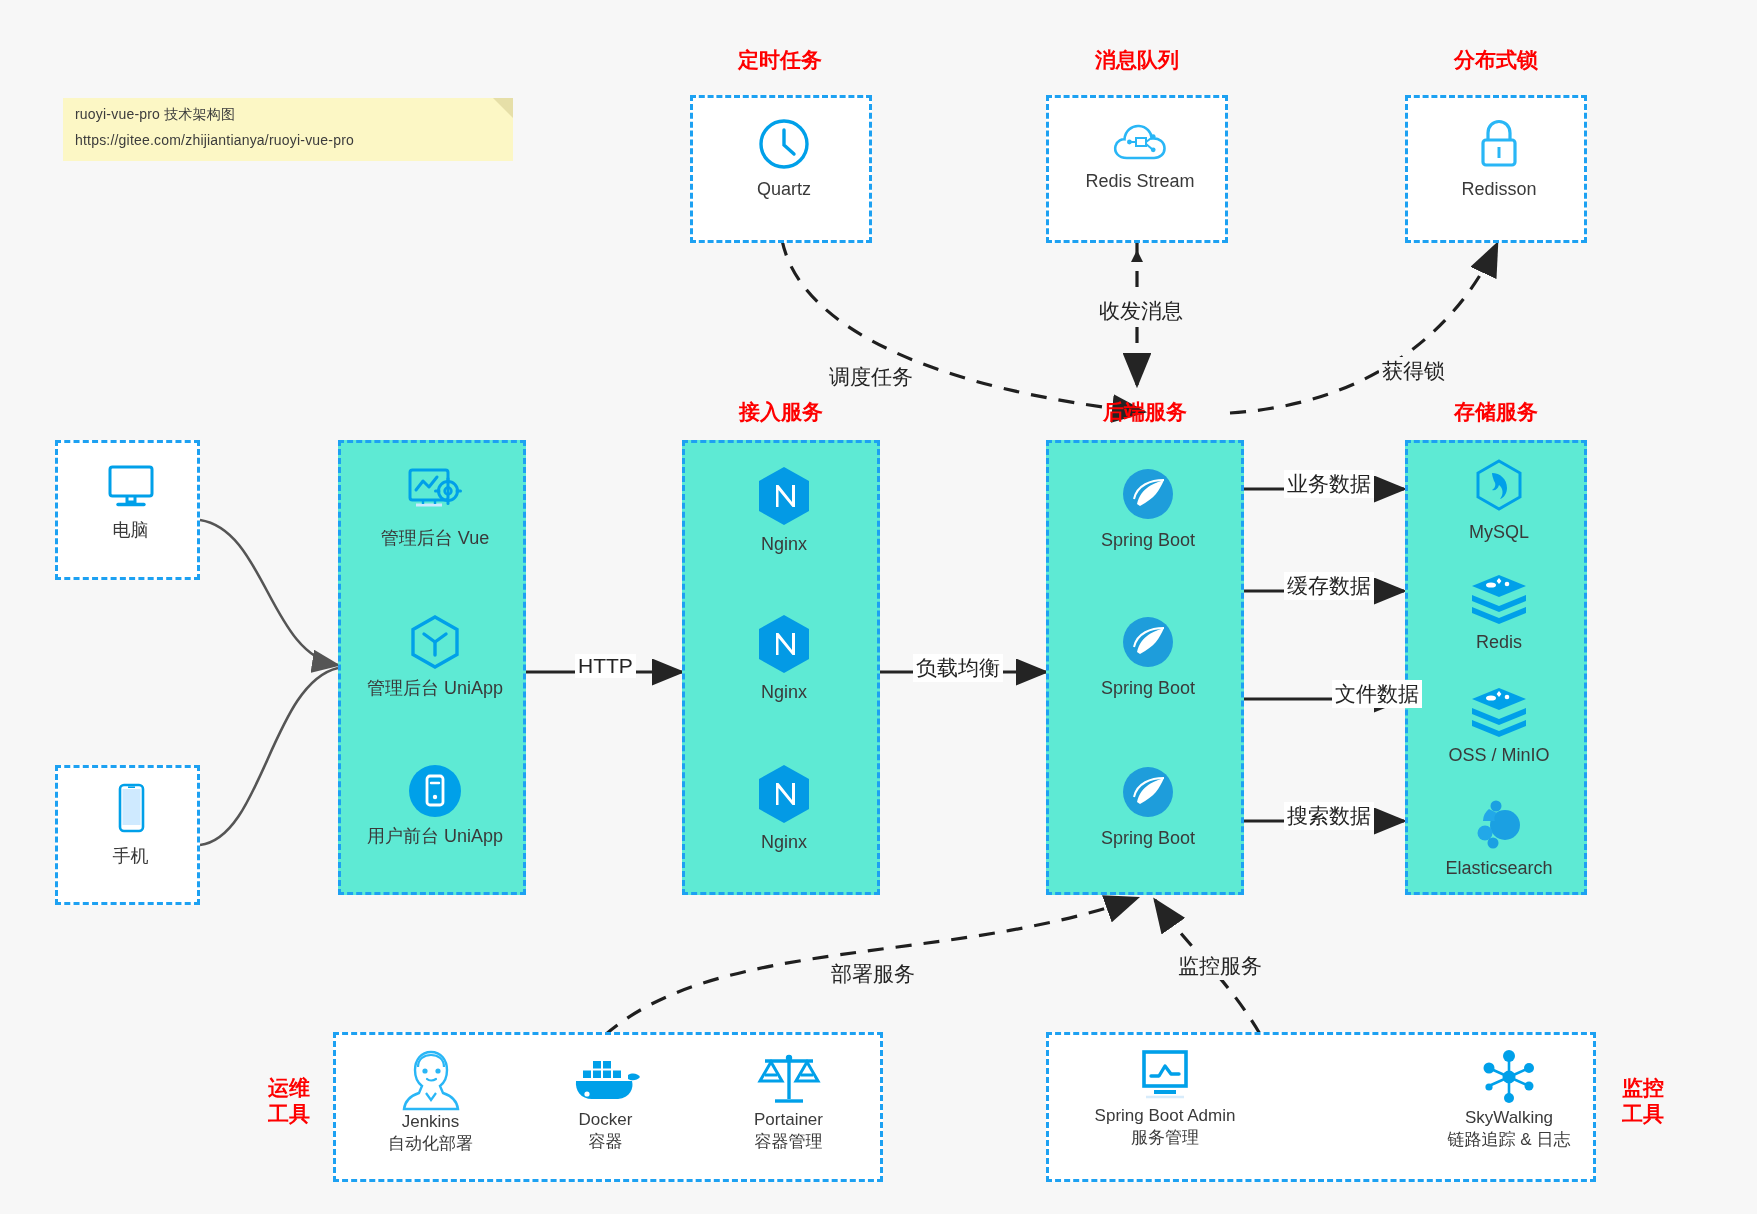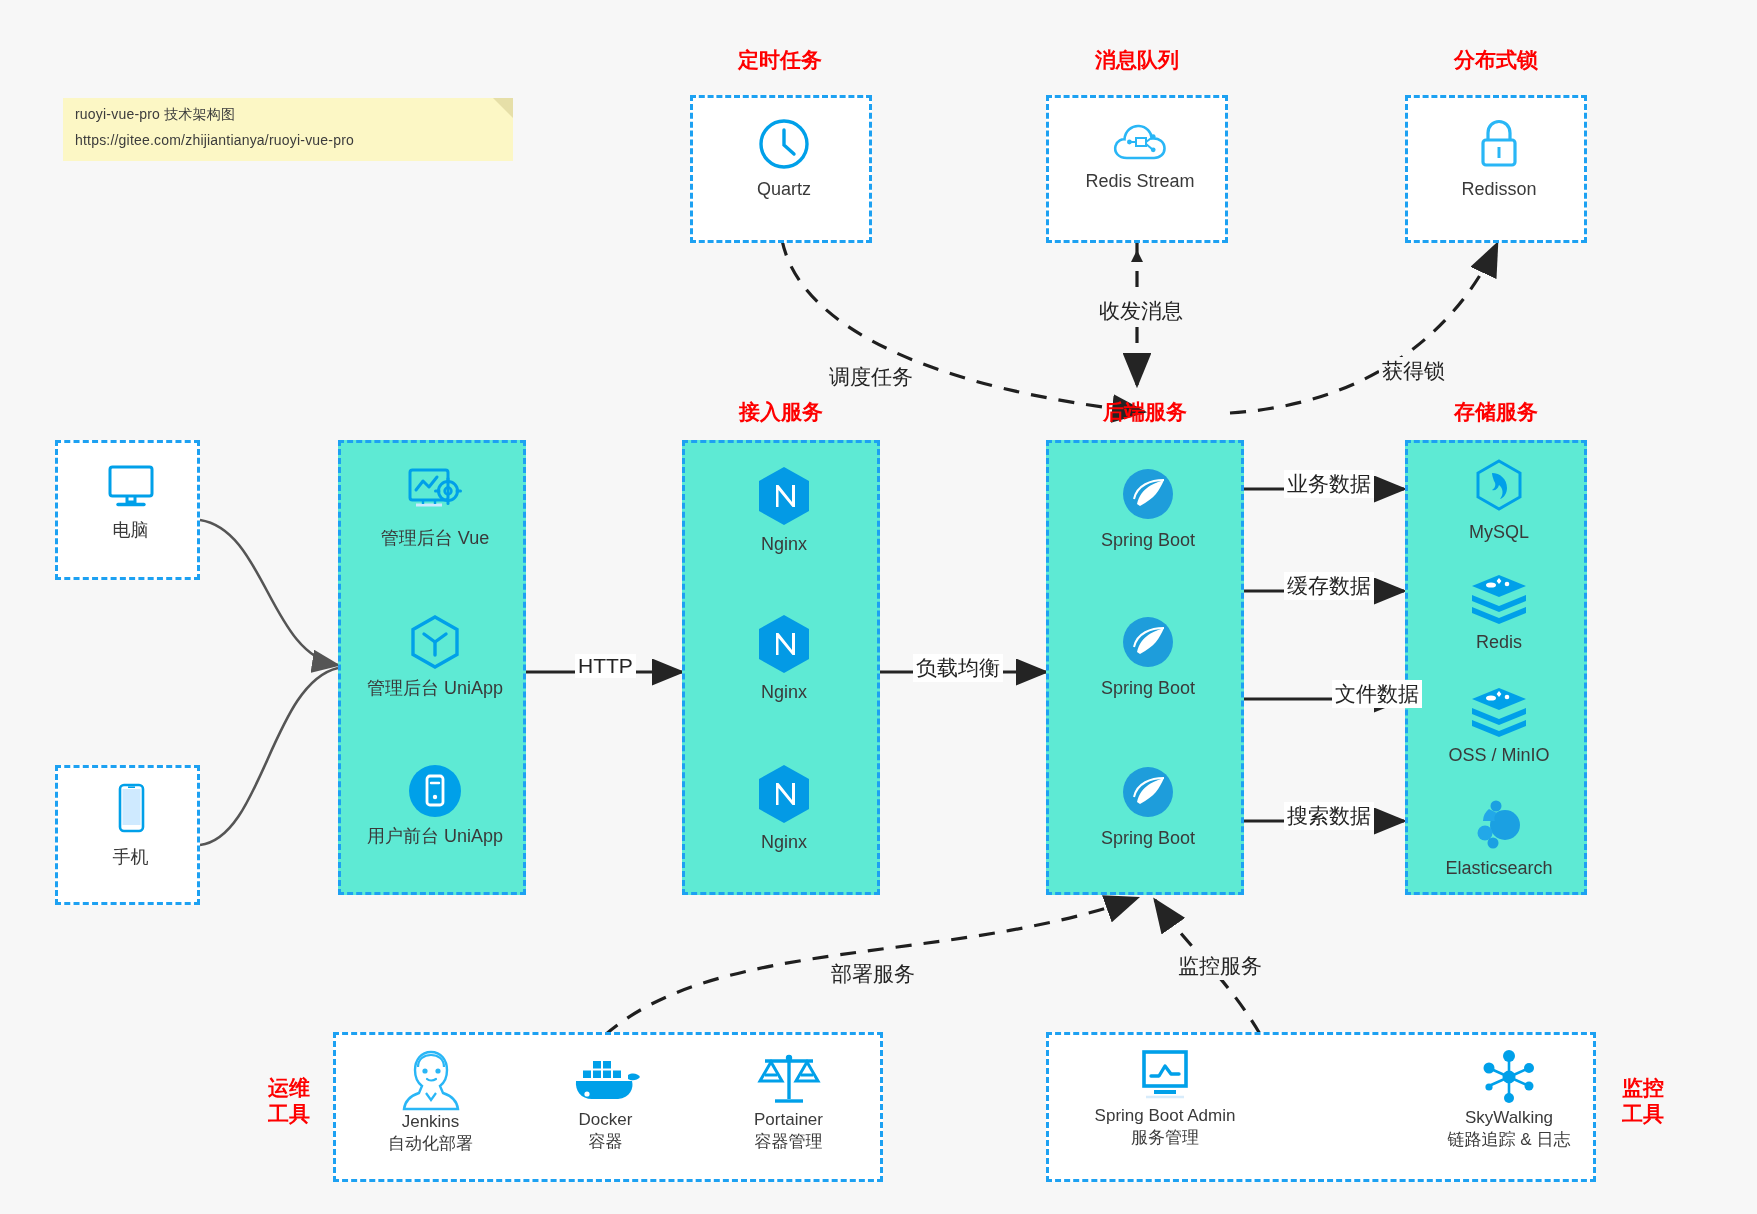--- a/index.html
+++ b/index.html
@@ -158,21 +158,21 @@
     <div class="node" style="left:0;top:18px;width:145px;">
       <svg class="ico" width="58" height="52" viewBox="0 0 58 52">
         <rect x="8" y="6" width="42" height="29" rx="2.5" fill="none" stroke="#00a0e9" stroke-width="3"></rect>
         <path d="M25 35 L25 41 L33 41 L33 35" fill="none" stroke="#00a0e9" stroke-width="3"></path>
         <line x1="16" y1="43.5" x2="42" y2="43.5" stroke="#00a0e9" stroke-width="3.4" stroke-linecap="round"></line>
       </svg>
       <div class="cap">电脑</div>
     </div>
   </div>
 
-  <div class="dbox" style="left:55px;top:765px;width:145px;height:140px;">
+  <div class="dbox" style="left:55px;top:765px;width:145px;height:140px;font-family:Liberation Mono, monospace;">
     <div class="node" style="left:0;top:14px;width:145px;">
       <svg class="ico" width="44" height="58" viewBox="0 0 44 58">
         <rect x="11" y="3" width="23" height="46" rx="4" fill="none" stroke="#00a0e9" stroke-width="2.6"></rect>
         <rect x="13.5" y="7" width="18" height="36" fill="#cfeaff"></rect>
         <line x1="19" y1="5.2" x2="26" y2="5.2" stroke="#00a0e9" stroke-width="1.6"></line>
       </svg>
       <div class="cap">手机</div>
     </div>
   </div>
 

